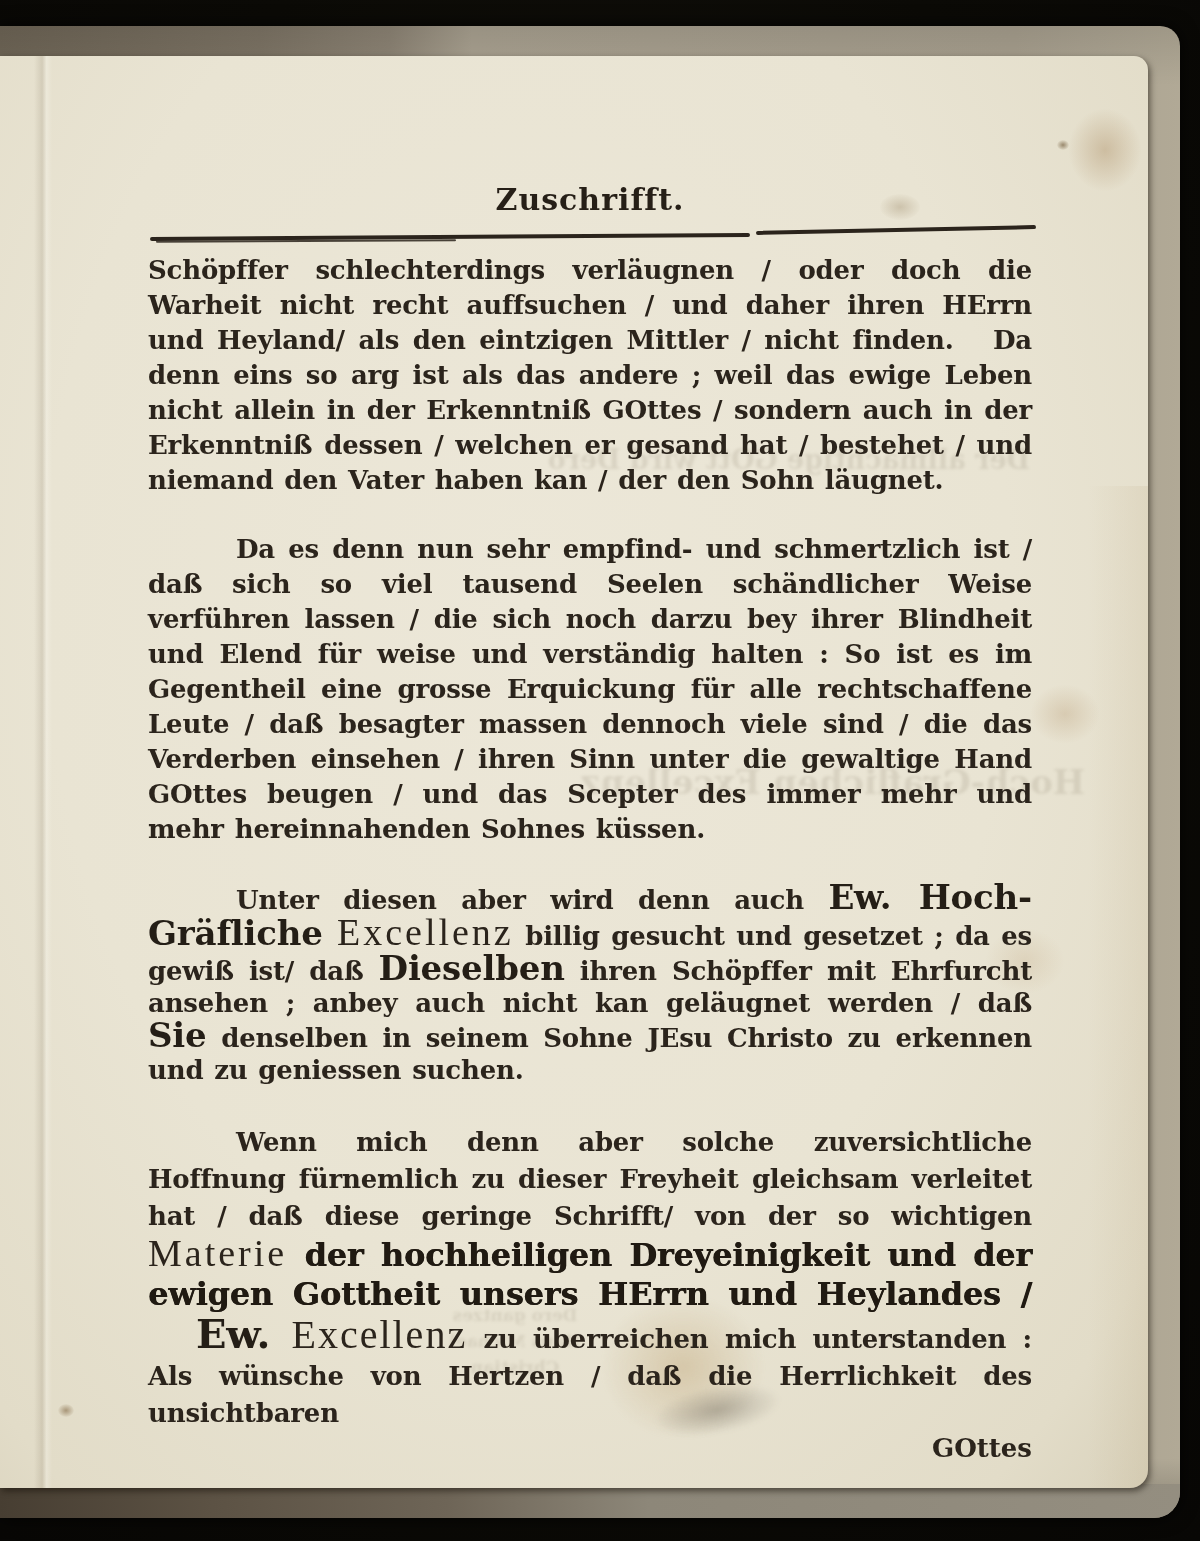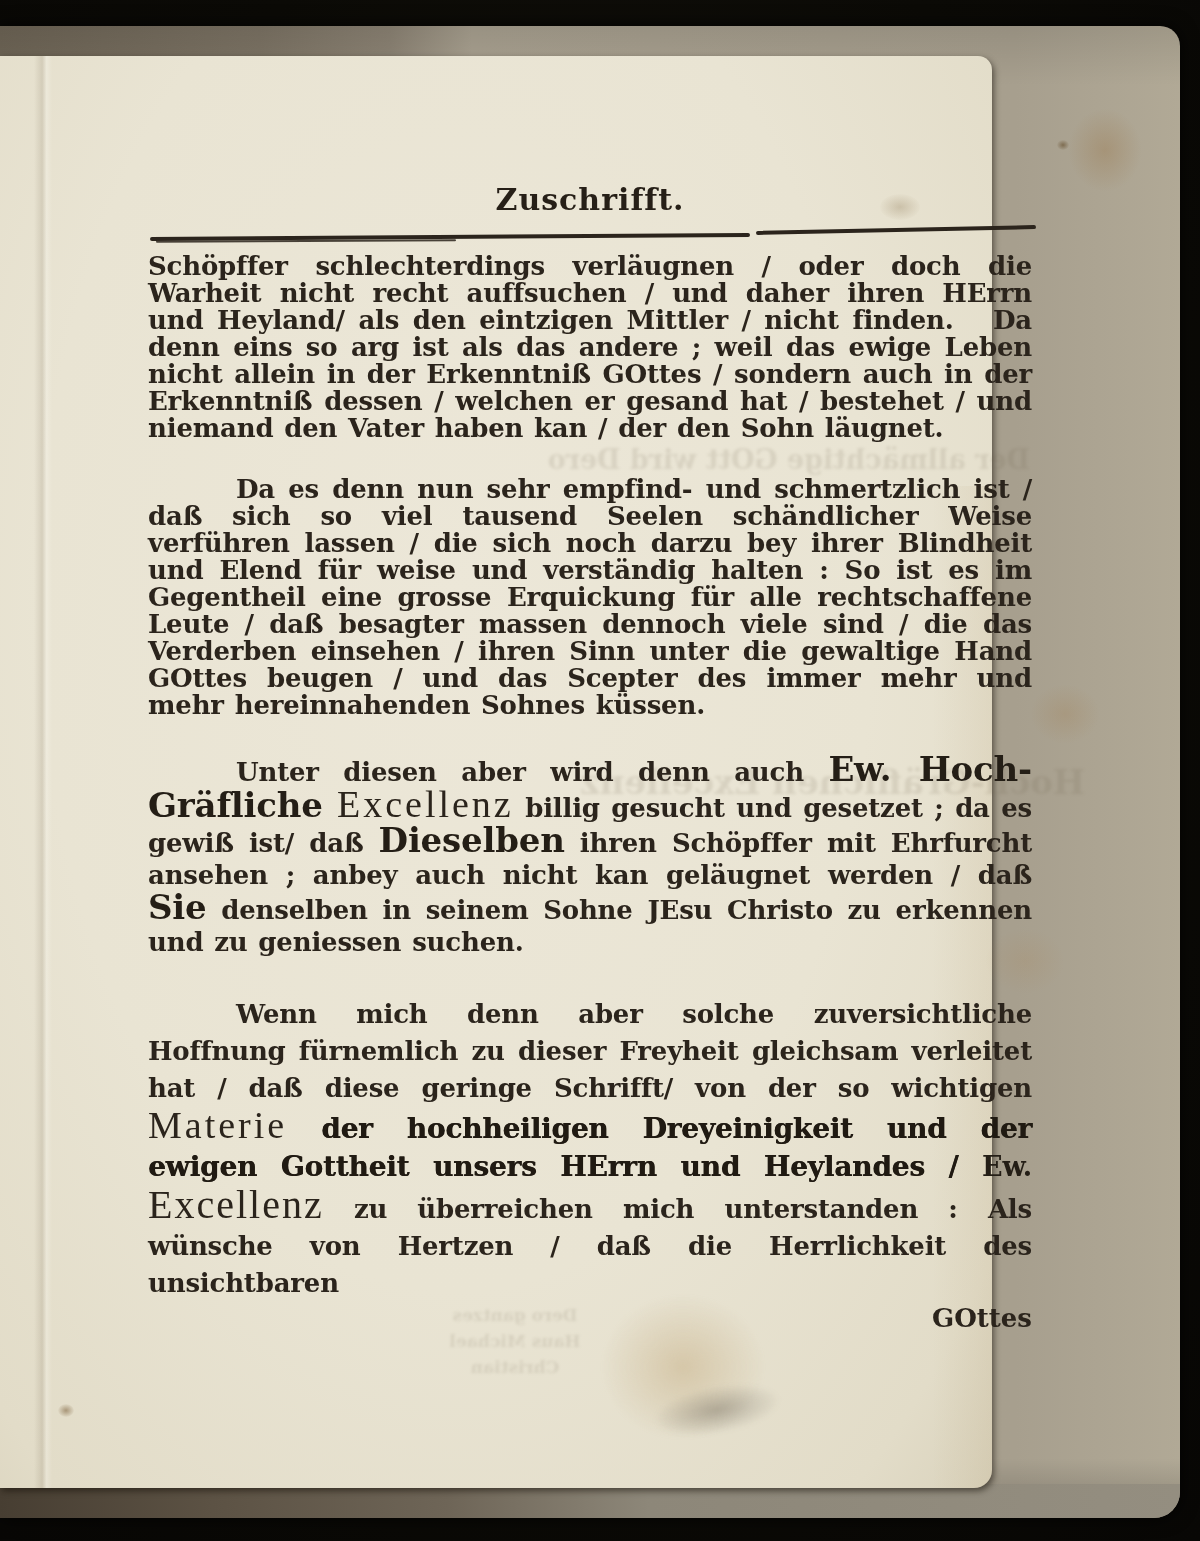--- a/index.html
+++ b/index.html
@@ -18,21 +18,21 @@
       linear-gradient(90deg, #6e6556 0%, #7d7465 22%, #8d8475 33%, #aaa291 40%, #a79f8e 86%, #b1a996 100%);
     box-shadow:0 0 18px rgba(0,0,0,0.8);
   }
   .book-edge .bottom-shade{
     position:absolute;left:0;bottom:0;width:100%;height:34px;
     background:linear-gradient(90deg, #473e32 0%, #5c5244 18%, #6e6557 38%, #8d8779 55%, #948e80 100%);
     border-radius:0 0 26px 0;
   }
   
   .page{
-    position:absolute;left:0;top:56px;width:992px;height:1432px;
+    position:absolute;left:0;top:56px;width:1148px;height:1432px;
     border-radius:0 14px 18px 0;
     background:
       radial-gradient(ellipse at 46% 38%, #ece7d8 0%, #e9e4d3 55%, #e2dcc8 88%, #d9d2bc 100%),
       #e9e4d3;
     box-shadow:2px 3px 6px rgba(20,15,8,0.55);
   }
   
   .crease{
     position:absolute;left:34px;top:0;width:18px;height:100%;
     background:linear-gradient(90deg, rgba(120,105,80,0) 0%, rgba(110,95,70,0.16) 45%, rgba(255,255,250,0.25) 70%, rgba(120,105,80,0) 100%);
@@ -69,32 +69,32 @@
   .heading{
     text-align:center;font-size:30px;font-weight:bold;letter-spacing:1px;
     margin:0 0 6px 0;color:#261f17;
   }
   .rule-wrap{position:relative;height:22px;margin-bottom:8px;}
   .rule{position:absolute;background:#2b241c;border-radius:2px;}
   .rule.left{left:2px;top:12px;width:600px;height:3.5px;transform:rotate(-0.4deg);}
   .rule.left2{left:8px;top:17px;width:300px;height:2px;transform:rotate(-0.3deg);opacity:0.85;}
   .rule.right{left:608px;top:5px;width:280px;height:4px;transform:rotate(-1.2deg);}
   .para{
-    margin:0 0 34px 0;font-size:26px;line-height:27px;font-weight:bold;
+    margin:0 0 34px 0;font-size:26px;line-height:35px;font-weight:bold;
     text-align:justify;word-spacing:2px;letter-spacing:-0.2px;color:#2b241c;
   }
   .para.indent{text-indent:88px;}
   .para.p3{line-height:32px;margin-bottom:38px;}
   .para.p4{line-height:37px;margin-bottom:0;}
   .seg-frak{}
   .seg-big{font-size:34px;color:#241e16;}
   .seg-antiqua{font-family:"Liberation Serif", serif;font-weight:normal;font-size:38px;letter-spacing:3px;}
-  .seg-boldfrak{font-size:28px;color:#201a12;text-shadow:0.4px 0 0 #201a12;}
+  .seg-boldfrak{font-size:32px;color:#201a12;text-shadow:0.4px 0 0 #201a12;}
   .seg-bigantiqua{font-family:"Liberation Serif", serif;font-weight:normal;font-size:40px;letter-spacing:2px;}
-  .seg-ewbig{font-size:27px;color:#241e16;}
+  .seg-ewbig{font-size:40px;color:#241e16;margin-left:48px;}
   .catchword-line{
     text-align:right;font-size:26px;font-weight:bold;line-height:32px;
     color:#2b241c;margin-top:0;word-spacing:2px;
   }
 </style>
 </head>
 <body>
 
 <div class="book-edge">
   <div class="bottom-shade"></div>

